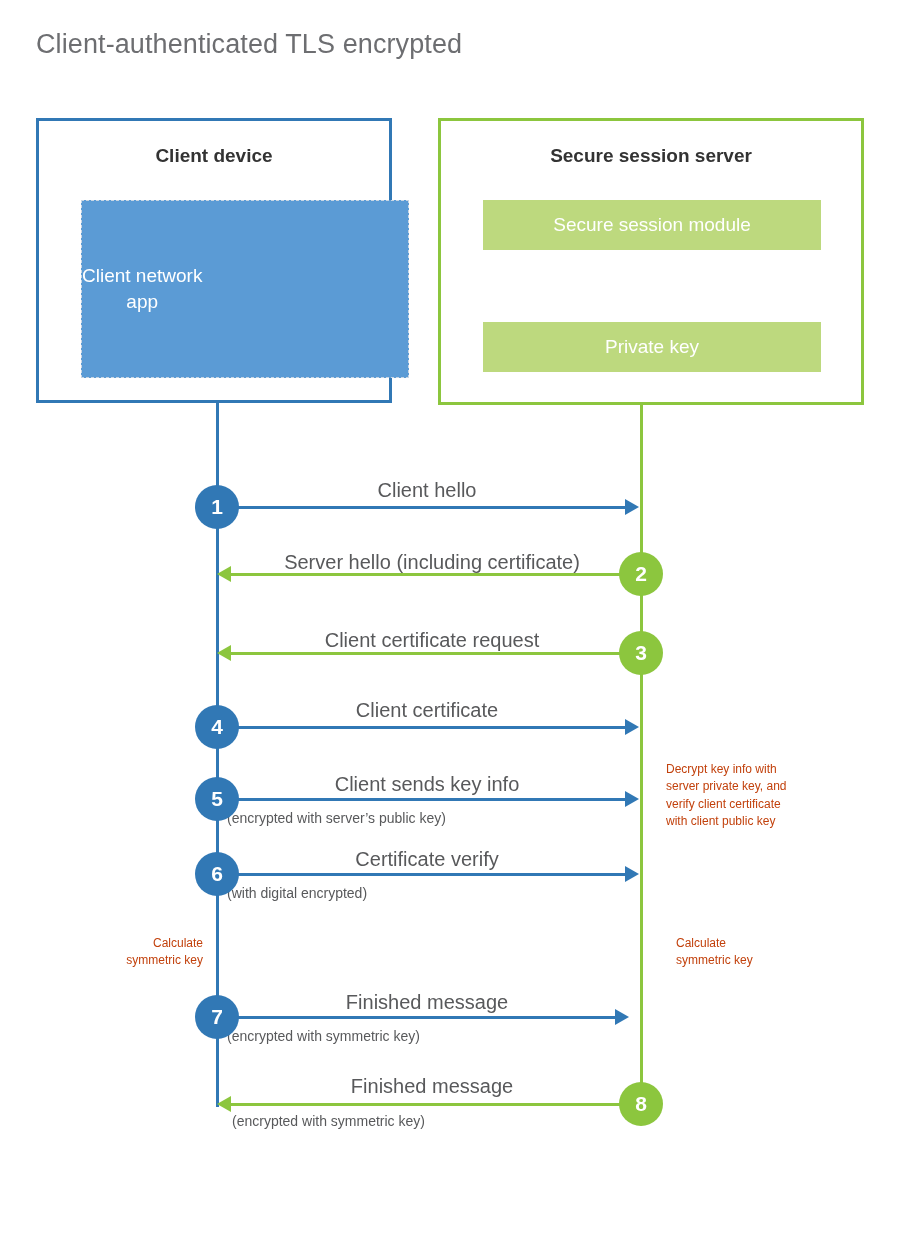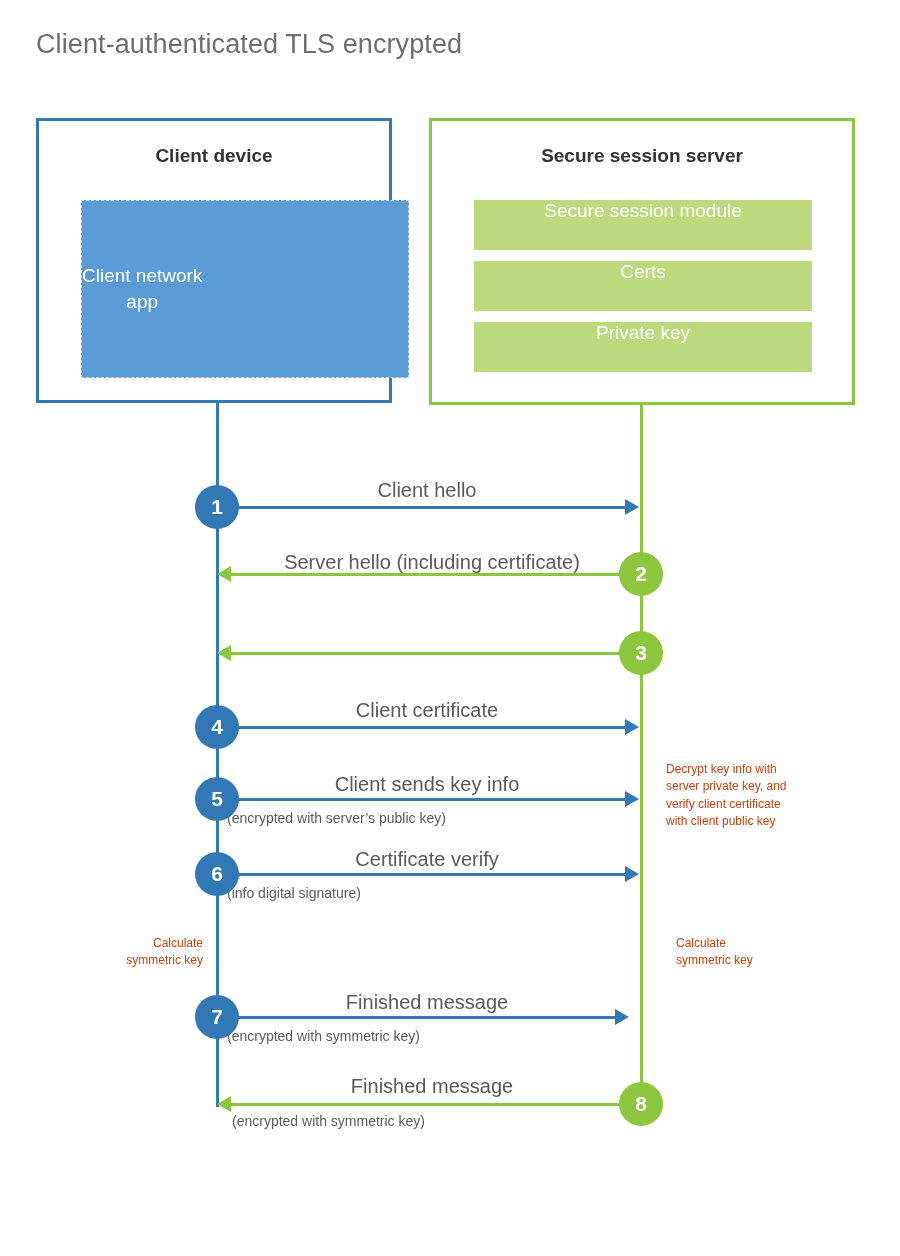--- a/index.html
+++ b/index.html
@@ -38,21 +38,21 @@
     box-sizing: border-box;
   }
   .party-box.client {
     left: 36px;
     top: 118px;
     width: 356px;
     height: 285px;
     border: 3px solid #3178b5;
   }
   .party-box.server {
-    left: 429px;
+    left: 438px;
     top: 118px;
     width: 426px;
     height: 287px;
     border: 3px solid #8cc63e;
   }
   .party-title {
     position: absolute;
     left: 0;
     right: 0;
     top: 24px;
@@ -85,21 +85,21 @@
   }
 
   
   .srv-bar {
     position: absolute;
     left: 42px;
     width: 338px;
     height: 50px;
     background: #bdd97e;
     display: flex;
-    align-items: flex-start;
+    align-items: center;
     justify-content: center;
   }
   .srv-bar.b0 { top: 79px; }
   .srv-bar.b1 { top: 140px; }
   .srv-bar.b2 { top: 201px; }
   .srv-bar-label {
     color: #ffffff;
     font-size: 19px;
     font-weight: 300;
     white-space: nowrap;
@@ -200,23 +200,20 @@
         <div>app</div>
       </div>
     </div>
   </div>
 
   <div class="party-box server">
     <div class="party-title">Secure session server</div>
     <div class="srv-bar b0">
       <span class="srv-bar-label">Secure session module</span>
     </div>
-    <div class="srv-bar b1">
-      <span class="srv-bar-label">Certs</span>
-    </div>
     <div class="srv-bar b2">
       <span class="srv-bar-label">Private key</span>
     </div>
   </div>
 
   <div class="lifeline client"></div>
   <div class="lifeline server"></div>
 
   <div class="msg-label" style="left:227px; top:479px; width:400px;">Client hello</div>
   <div class="arrow-line blue" style="left:217px; top:506px; width:408px;"></div>
@@ -225,20 +222,21 @@
     <span>1</span>
   </div>
 
   <div class="msg-label" style="left:232px; top:551px; width:400px;">Server hello (including certificate)</div>
   <div class="arrow-line green" style="left:231px; top:573px; width:410px;"></div>
   <div class="arrow-head left green" style="left:217px; top:566px;"></div>
   <div class="step-circle green" style="left:619px; top:552px;">
     <span>2</span>
   </div>
 
+  <div class="msg-label" style="left:232px; top:629px; width:400px;">Client certificate request</div>
   <div class="arrow-line green" style="left:231px; top:652px; width:410px;"></div>
   <div class="arrow-head left green" style="left:217px; top:645px;"></div>
   <div class="step-circle green" style="left:619px; top:631px;">
     <span>3</span>
   </div>
 
   <div class="msg-label" style="left:227px; top:699px; width:400px;">Client certificate</div>
   <div class="arrow-line blue" style="left:217px; top:726px; width:408px;"></div>
   <div class="arrow-head right blue" style="left:625px; top:719px;"></div>
   <div class="step-circle blue" style="left:195px; top:705px;">
@@ -249,21 +247,21 @@
   <div class="arrow-line blue" style="left:217px; top:798px; width:408px;"></div>
   <div class="arrow-head right blue" style="left:625px; top:791px;"></div>
   <div class="msg-sub" style="left:227px; top:810px; width:400px;">(encrypted with server’s public key)</div>
   <div class="step-circle blue" style="left:195px; top:777px;">
     <span>5</span>
   </div>
 
   <div class="msg-label" style="left:227px; top:848px; width:400px;">Certificate verify</div>
   <div class="arrow-line blue" style="left:217px; top:873px; width:408px;"></div>
   <div class="arrow-head right blue" style="left:625px; top:866px;"></div>
-  <div class="msg-sub" style="left:227px; top:885px; width:400px;">(info digital signature)</div>
+  <div class="msg-sub" style="left:227px; top:885px; width:400px;">(with digital encrypted)</div>
   <div class="step-circle blue" style="left:195px; top:852px;">
     <span>6</span>
   </div>
 
   <div class="msg-label" style="left:227px; top:991px; width:400px;">Finished message</div>
   <div class="arrow-line blue" style="left:217px; top:1016px; width:398px;"></div>
   <div class="arrow-head right blue" style="left:615px; top:1009px;"></div>
   <div class="msg-sub" style="left:227px; top:1028px; width:400px;">(encrypted with symmetric key)</div>
   <div class="step-circle blue" style="left:195px; top:995px;">
     <span>7</span>

